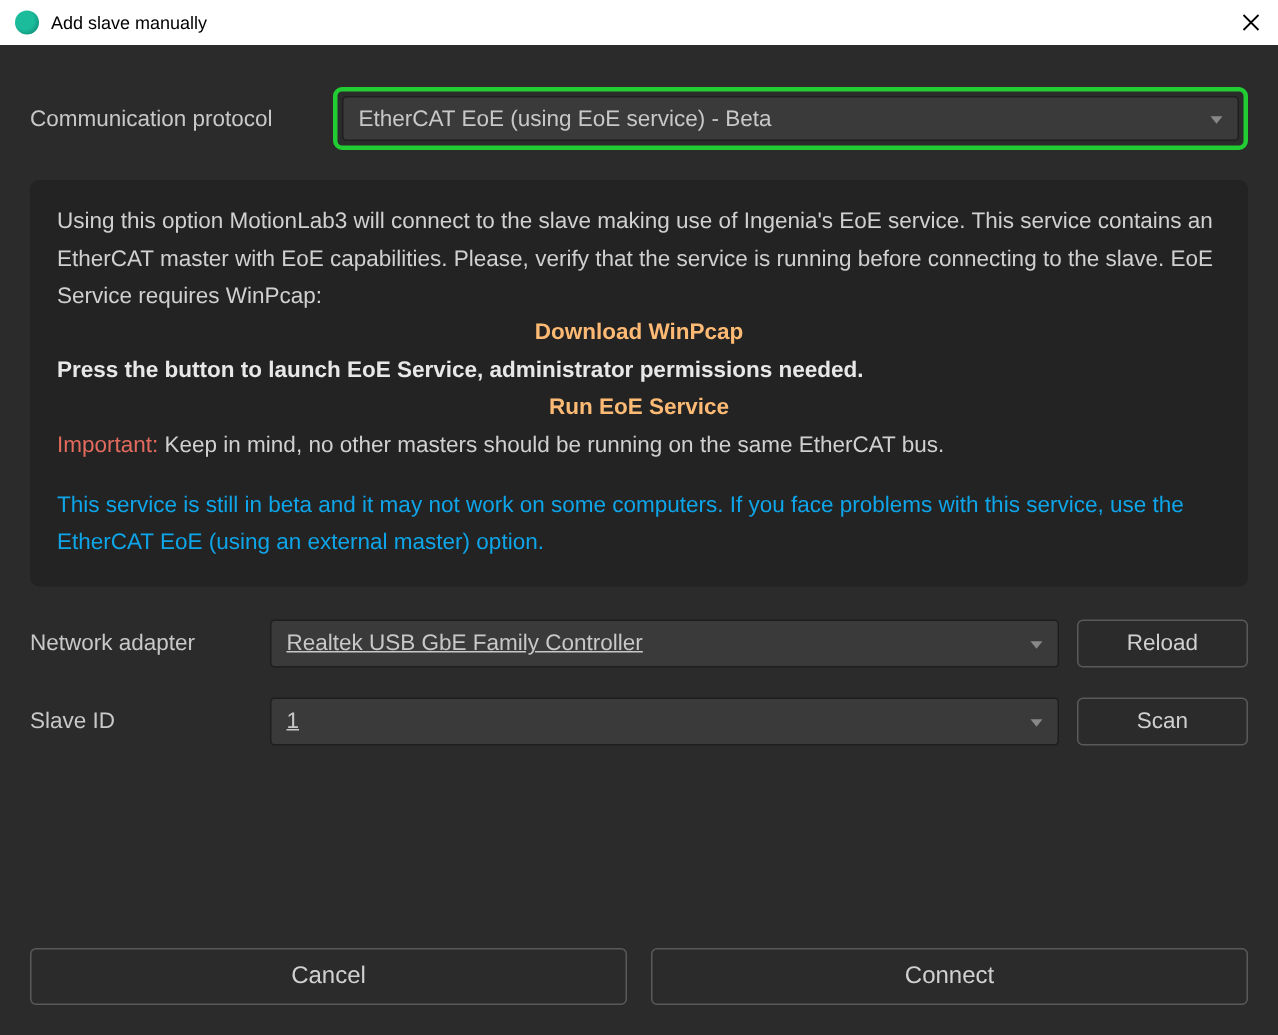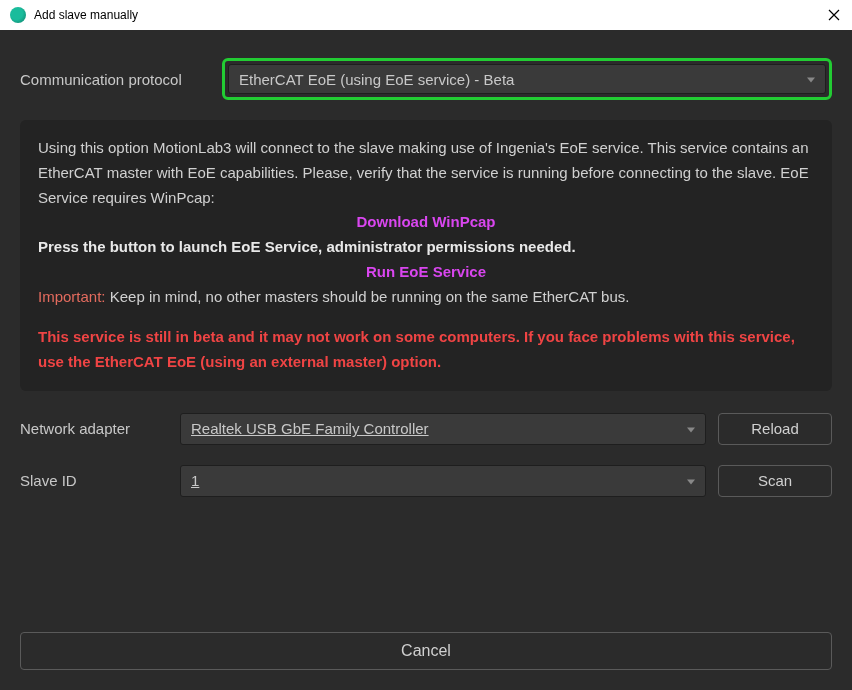--- a/index.html
+++ b/index.html
@@ -113,37 +113,37 @@
       font-size: 15px;
       line-height: 1.65;
       color: #d0d0d0;
       margin-bottom: 18px;
     }
     .info-panel p {
       margin: 0;
     }
     .link-center {
       text-align: center;
-      color: #d946ef;
+      color: #fdba74;
       font-weight: 700;
       margin-top: 6px;
       margin-bottom: 6px;
       cursor: pointer;
     }
     .bold-line {
       font-weight: 700;
       color: #e8e8e8;
       margin-bottom: 6px;
     }
     .important-tag {
       color: #e36b5e;
     }
     .beta-note {
-      font-weight: 700;
-      color: #ef4444;
+      font-weight: 400;
+      color: #0ea5e9;
     }
     .form-section {
       margin-top: 4px;
     }
     .form-row {
       display: flex;
       align-items: center;
       gap: 12px;
       margin-bottom: 20px;
     }
@@ -268,15 +268,18 @@
       </div>
     </div>
   </div>
 
   <div class="spacer"></div>
 
   <div class="bottom-buttons">
     <div class="btn-big">
       <span>Cancel</span>
     </div>
+    <div class="btn-big">
+      <span>Connect</span>
+    </div>
   </div>
 
 </div>
 
 </body></html>

